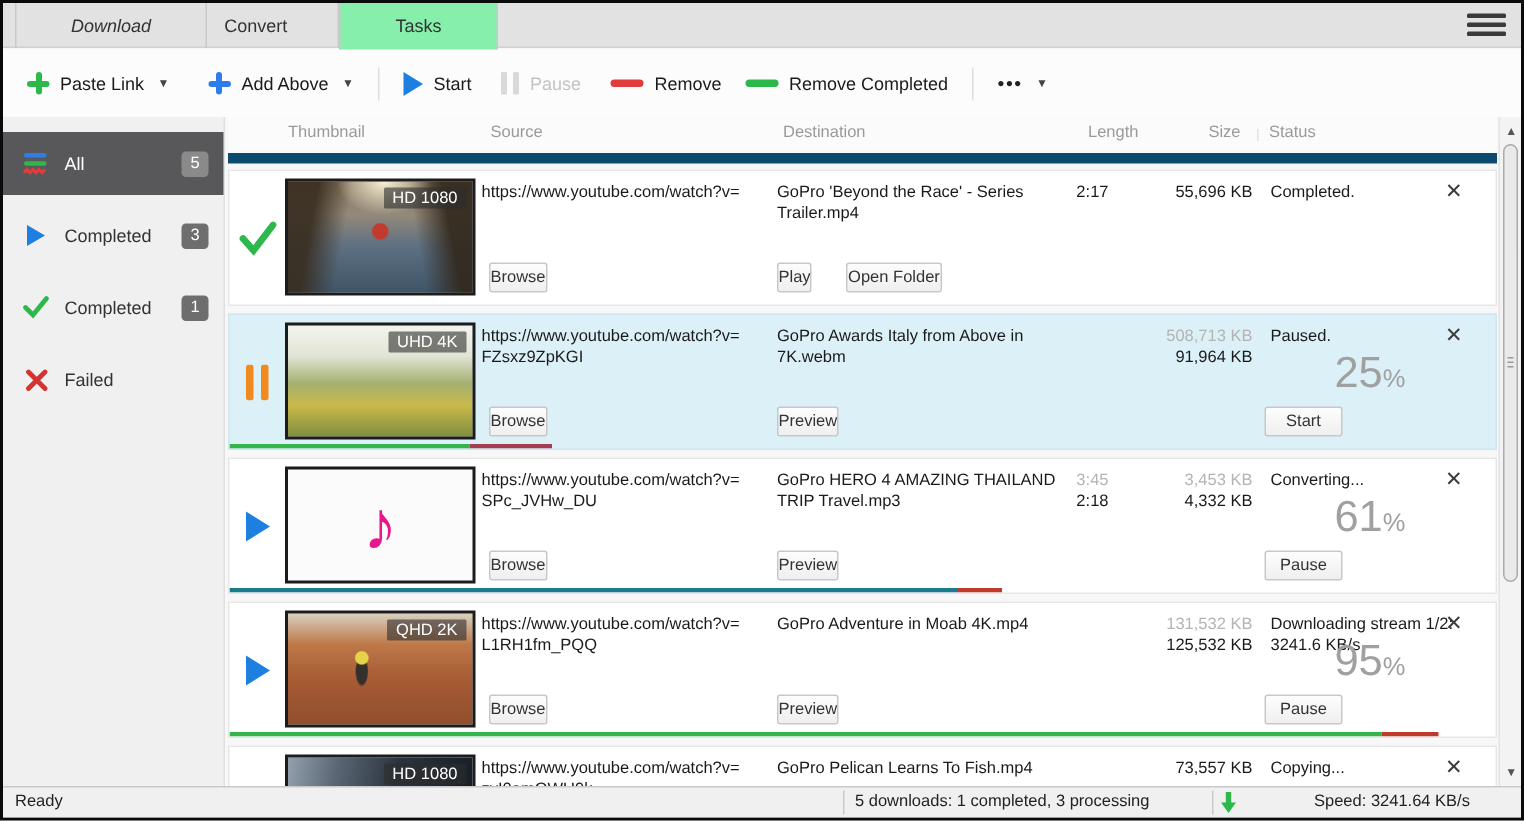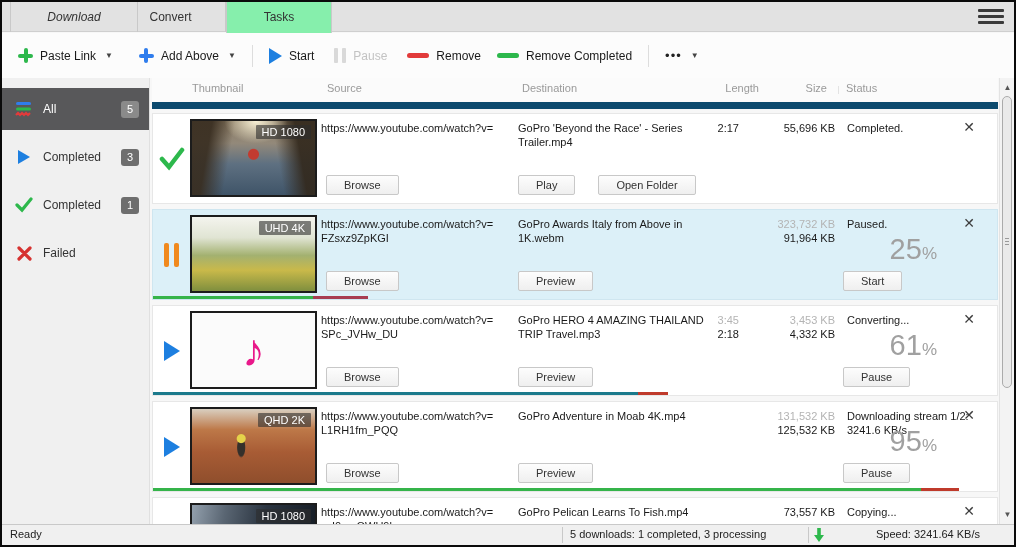--- a/index.html
+++ b/index.html
@@ -71,21 +71,21 @@
   .th-valley{background:linear-gradient(180deg,#f4f4ee 0%,#e0e4d3 28%,#a3b170 52%,#c9b94a 72%,#7f8f3e 100%);}
   .th-music{background:#fbfbfb;}
   .th-moab{background:
     radial-gradient(circle 6px at 40% 40%, #e5d34a 0 4px, rgba(0,0,0,0) 5px),
     radial-gradient(ellipse 6px 14px at 40% 52%, #35302b 0 60%, rgba(0,0,0,0) 75%),
     linear-gradient(180deg,#d9cfc0 0%,#bd7848 28%,#a85c35 58%,#8f4e2c 100%);}
   .th-pelican{background:linear-gradient(100deg,#93a0ad 0%,#5a6673 25%,#2a3440 55%,#141a22 100%);}
 
   .url{position:absolute;left:168px;top:7px;width:190px;line-height:14px;}
   .browse{position:absolute;left:173px;bottom:8px;}
-  .btn{font-size:11px;color:#333;background:linear-gradient(#fdfdfd,#efefef);border:1px solid #c8c8c8;border-radius:2px;padding:3px 17px;cursor:pointer;}
+  .btn{font-size:11px;color:#333;background:linear-gradient(#fdfdfd,#efefef);border:1px solid #c8c8c8;border-radius:2px;padding:3px 0;cursor:pointer;}
   .fname{position:absolute;left:365px;top:7px;width:205px;line-height:14px;}
   .dest-btns{position:absolute;left:365px;bottom:8px;display:flex;gap:23px;}
   .len,.size{position:absolute;top:7px;line-height:14px;text-align:right;}
   .len{left:524px;width:62px;}
   .size{left:612px;width:70px;}
   .grayval{color:#b4b4b4;}
   .status-text{position:absolute;left:694px;top:7px;width:135px;line-height:14px;}
   .pct{position:absolute;right:60px;top:23px;color:#a0a0a0;}
   .pct .num{font-size:29px;font-weight:400;}
   .pct .sym{font-size:17px;}
@@ -268,30 +268,30 @@
             </span>
     <div class="thumb th-valley">
       <span class="note"></span>
       <span class="tbadge">UHD 4K</span>
     </div>
     <div class="url">
               <div class="url1">https://www.youtube.com/watch?v=</div>
               <div class="url2">FZsxz9ZpKGI</div>
             </div>
     <button class="btn browse">Browse</button>
-    <div class="fname">GoPro Awards  Italy from Above in 1K.webm</div>
+    <div class="fname">GoPro Awards  Italy from Above in 7K.webm</div>
     <div class="dest-btns">
               <button class="btn">Preview</button>
             </div>
     <div class="len">
               <div class="grayval g"></div>
               <div class="b"></div>
             </div>
     <div class="size">
-              <div class="grayval g">323,732 KB</div>
+              <div class="grayval g">508,713 KB</div>
               <div class="b">91,964 KB</div>
             </div>
     <div class="status-text">
               <div>Paused.</div>
             </div>
     <div class="pct"><span class="num">25</span><span class="sym">%</span></div>
     <button class="btn action">Start</button>
     <button class="xbtn">✕</button>
     <div class="progress">
               <div style="left: 0%; width: 19%; background: rgb(53, 180, 74);"></div>

